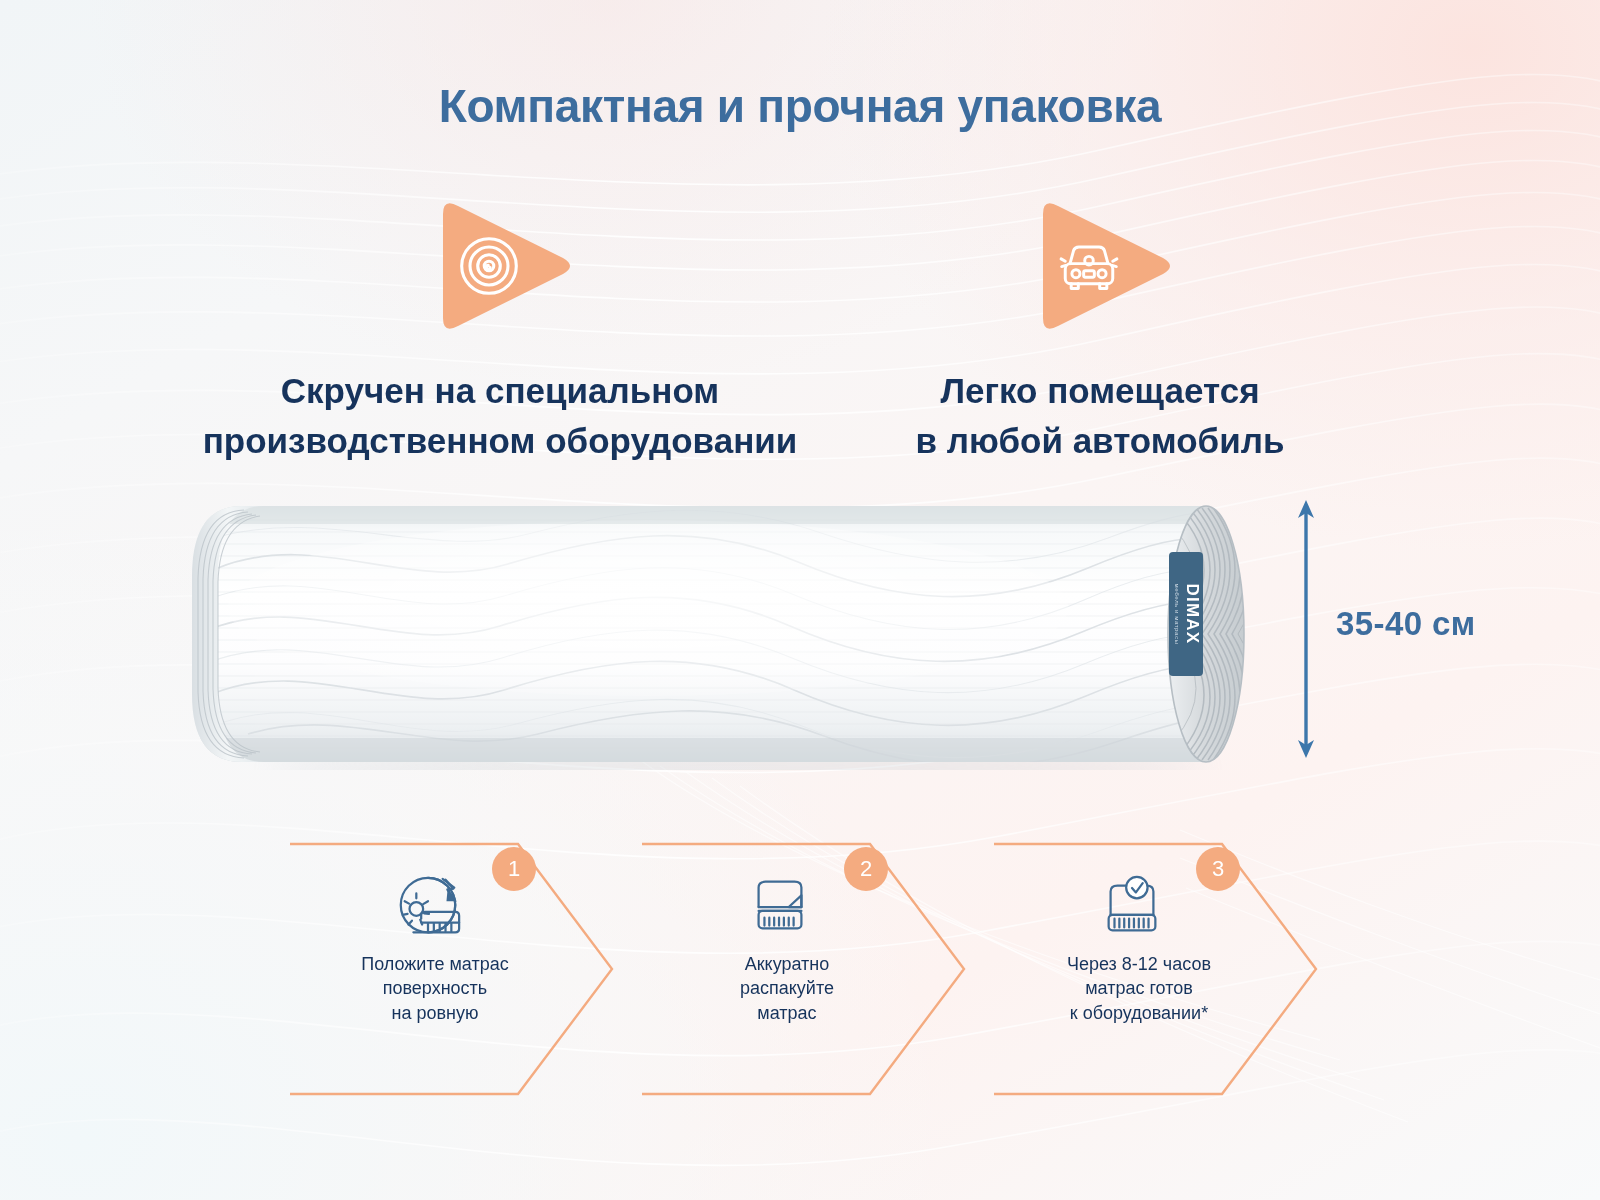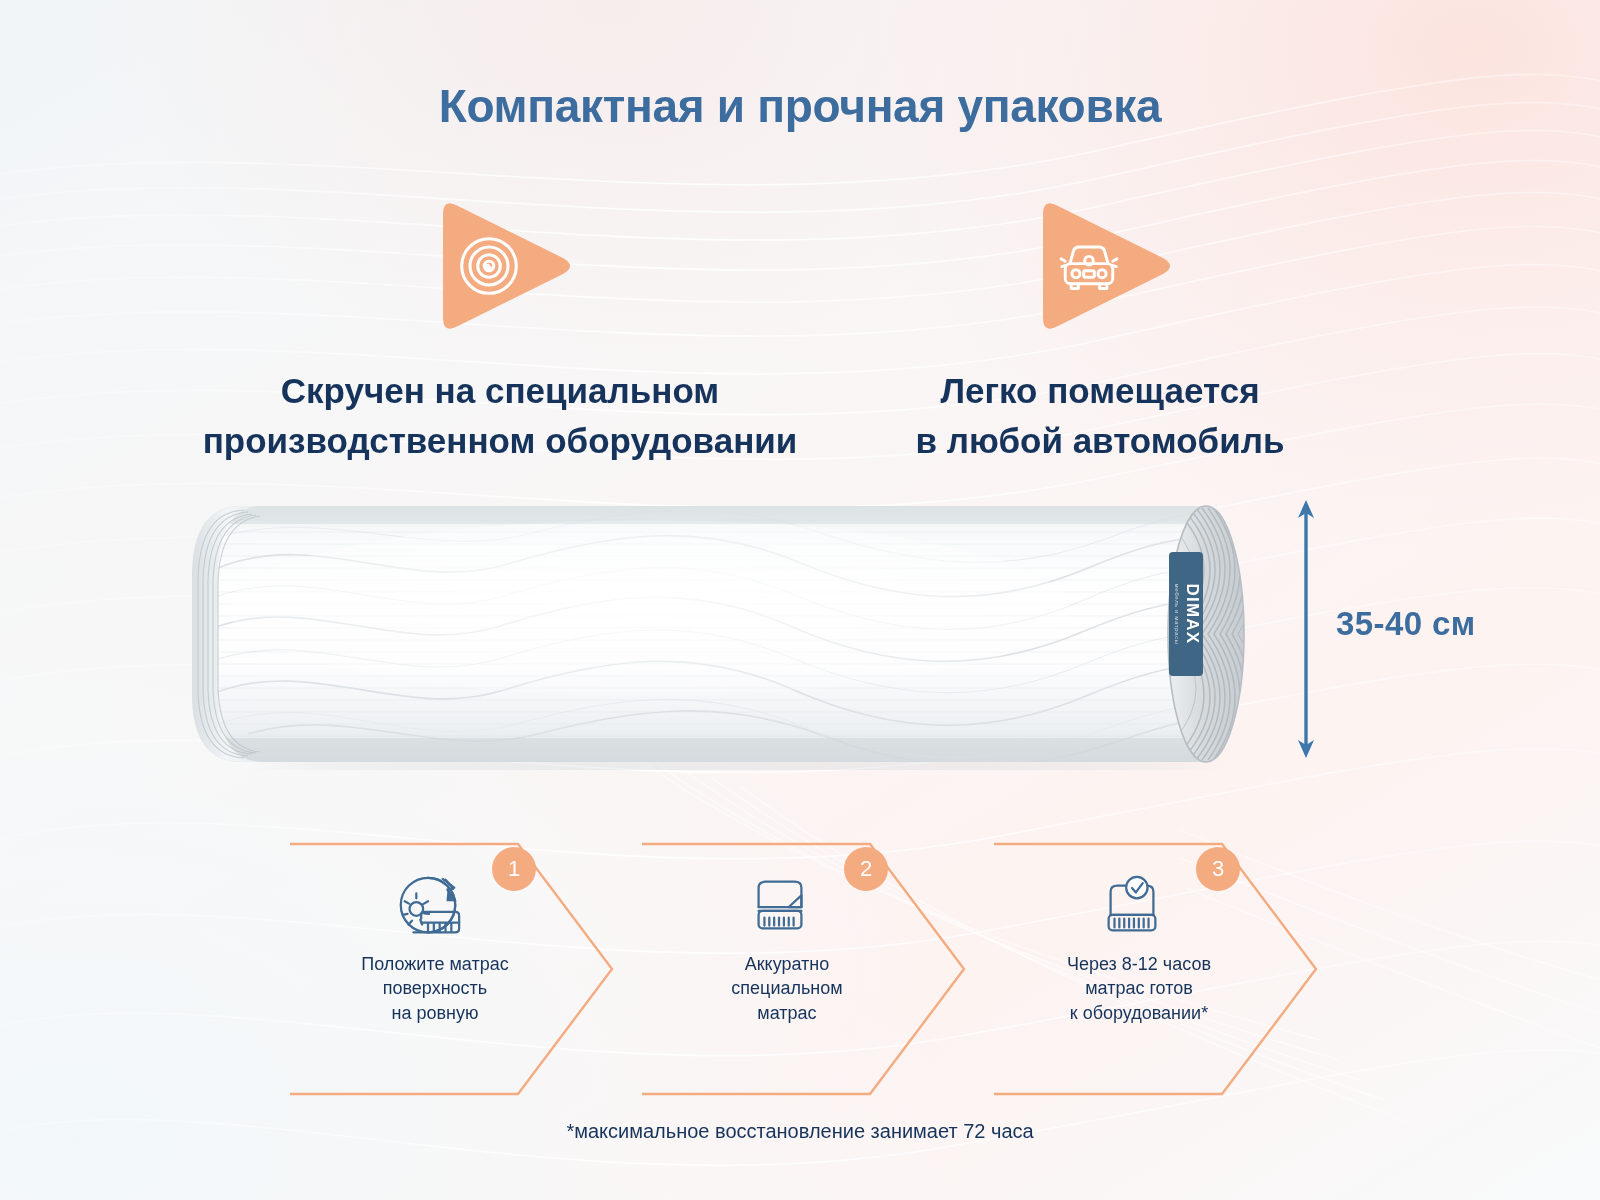--- a/index.html
+++ b/index.html
@@ -380,21 +380,21 @@
           <path d="M18 36 L18 16 Q18 10 25 10 L55 10 Q62 10 62 16 L62 36"></path>
           <path d="M18 36 L62 36"></path>
           <path d="M18 40 L62 40"></path>
           <rect x="18" y="40" width="44" height="18" rx="4"></rect>
           <path d="M49 36 L62 24 L62 36 Z"></path>
           <path d="M24 47 L24 55 M29 47 L29 55 M34 47 L34 55 M39 47 L39 55 M44 47 L44 55 M49 47 L49 55 M54 47 L54 55"></path>
         </g>
       </svg>
       <div class="step-text">
         <div>Аккуратно</div>
-        <div>специальном</div>
+        <div>распакуйте</div>
         <div>матрас</div>
       </div>
     </div>
 
     <div class="step step-3">
       <svg class="chev" width="326" height="258" viewBox="0 0 326 258">
         <path d="M0 4 L228 4 L322 129 L228 254 L0 254" fill="none" stroke="#f4ab80" stroke-width="2.4" stroke-linejoin="miter"></path>
       </svg>
       <div class="step-badge">3</div>
       <svg class="step-icon" viewBox="0 0 80 74">
@@ -409,15 +409,14 @@
       </svg>
       <div class="step-text">
         <div>Через 8-12 часов</div>
         <div>матрас готов</div>
         <div>к оборудовании*</div>
       </div>
     </div>
 
   </div>
 
-  <div class="footnote">*максимальное восстановление занимает 72 часа</div>
 
 </div>
 
 </body></html>

